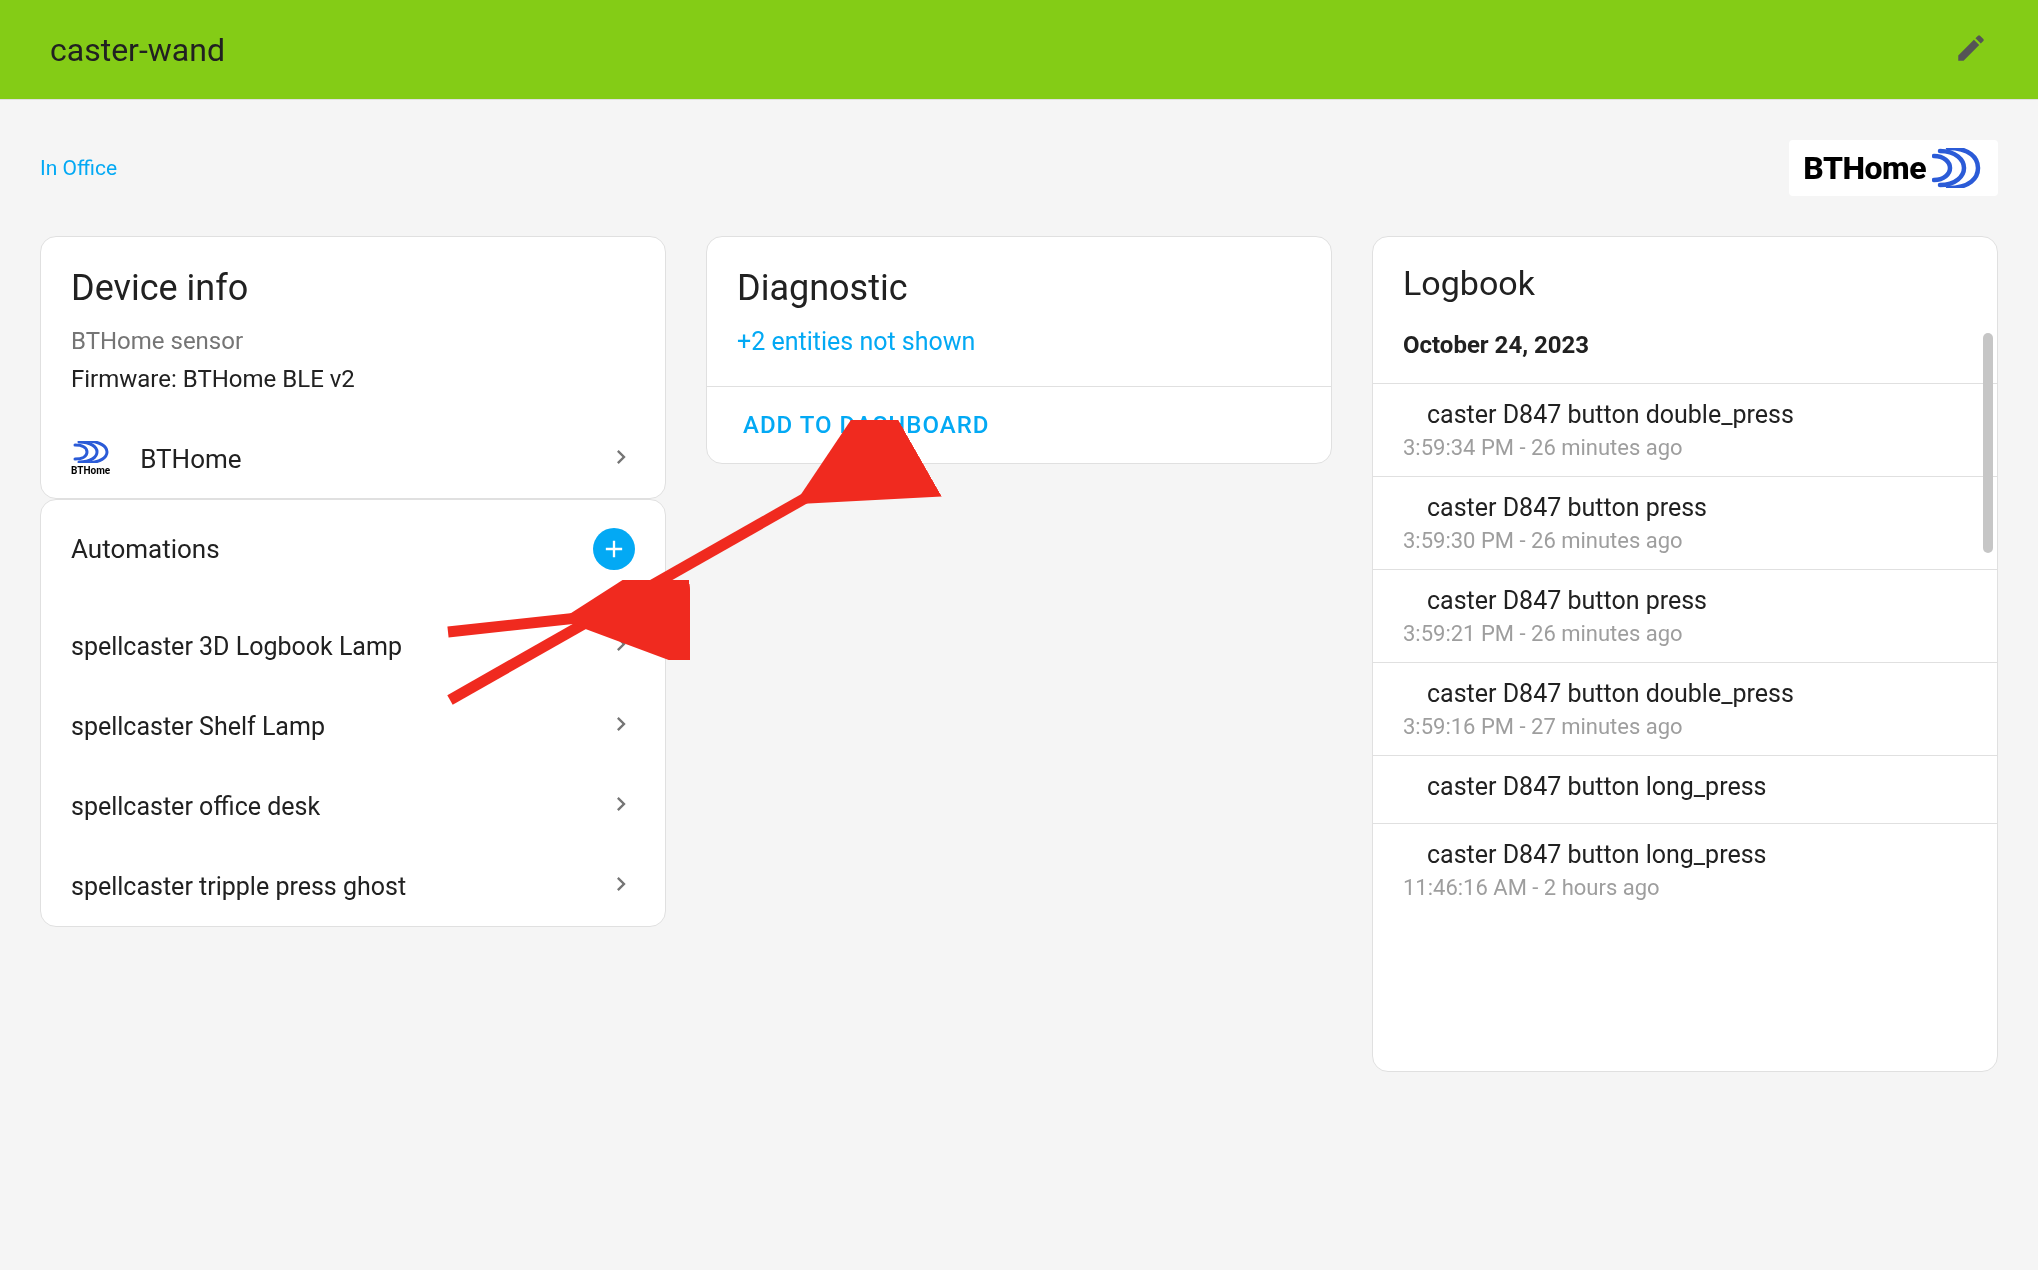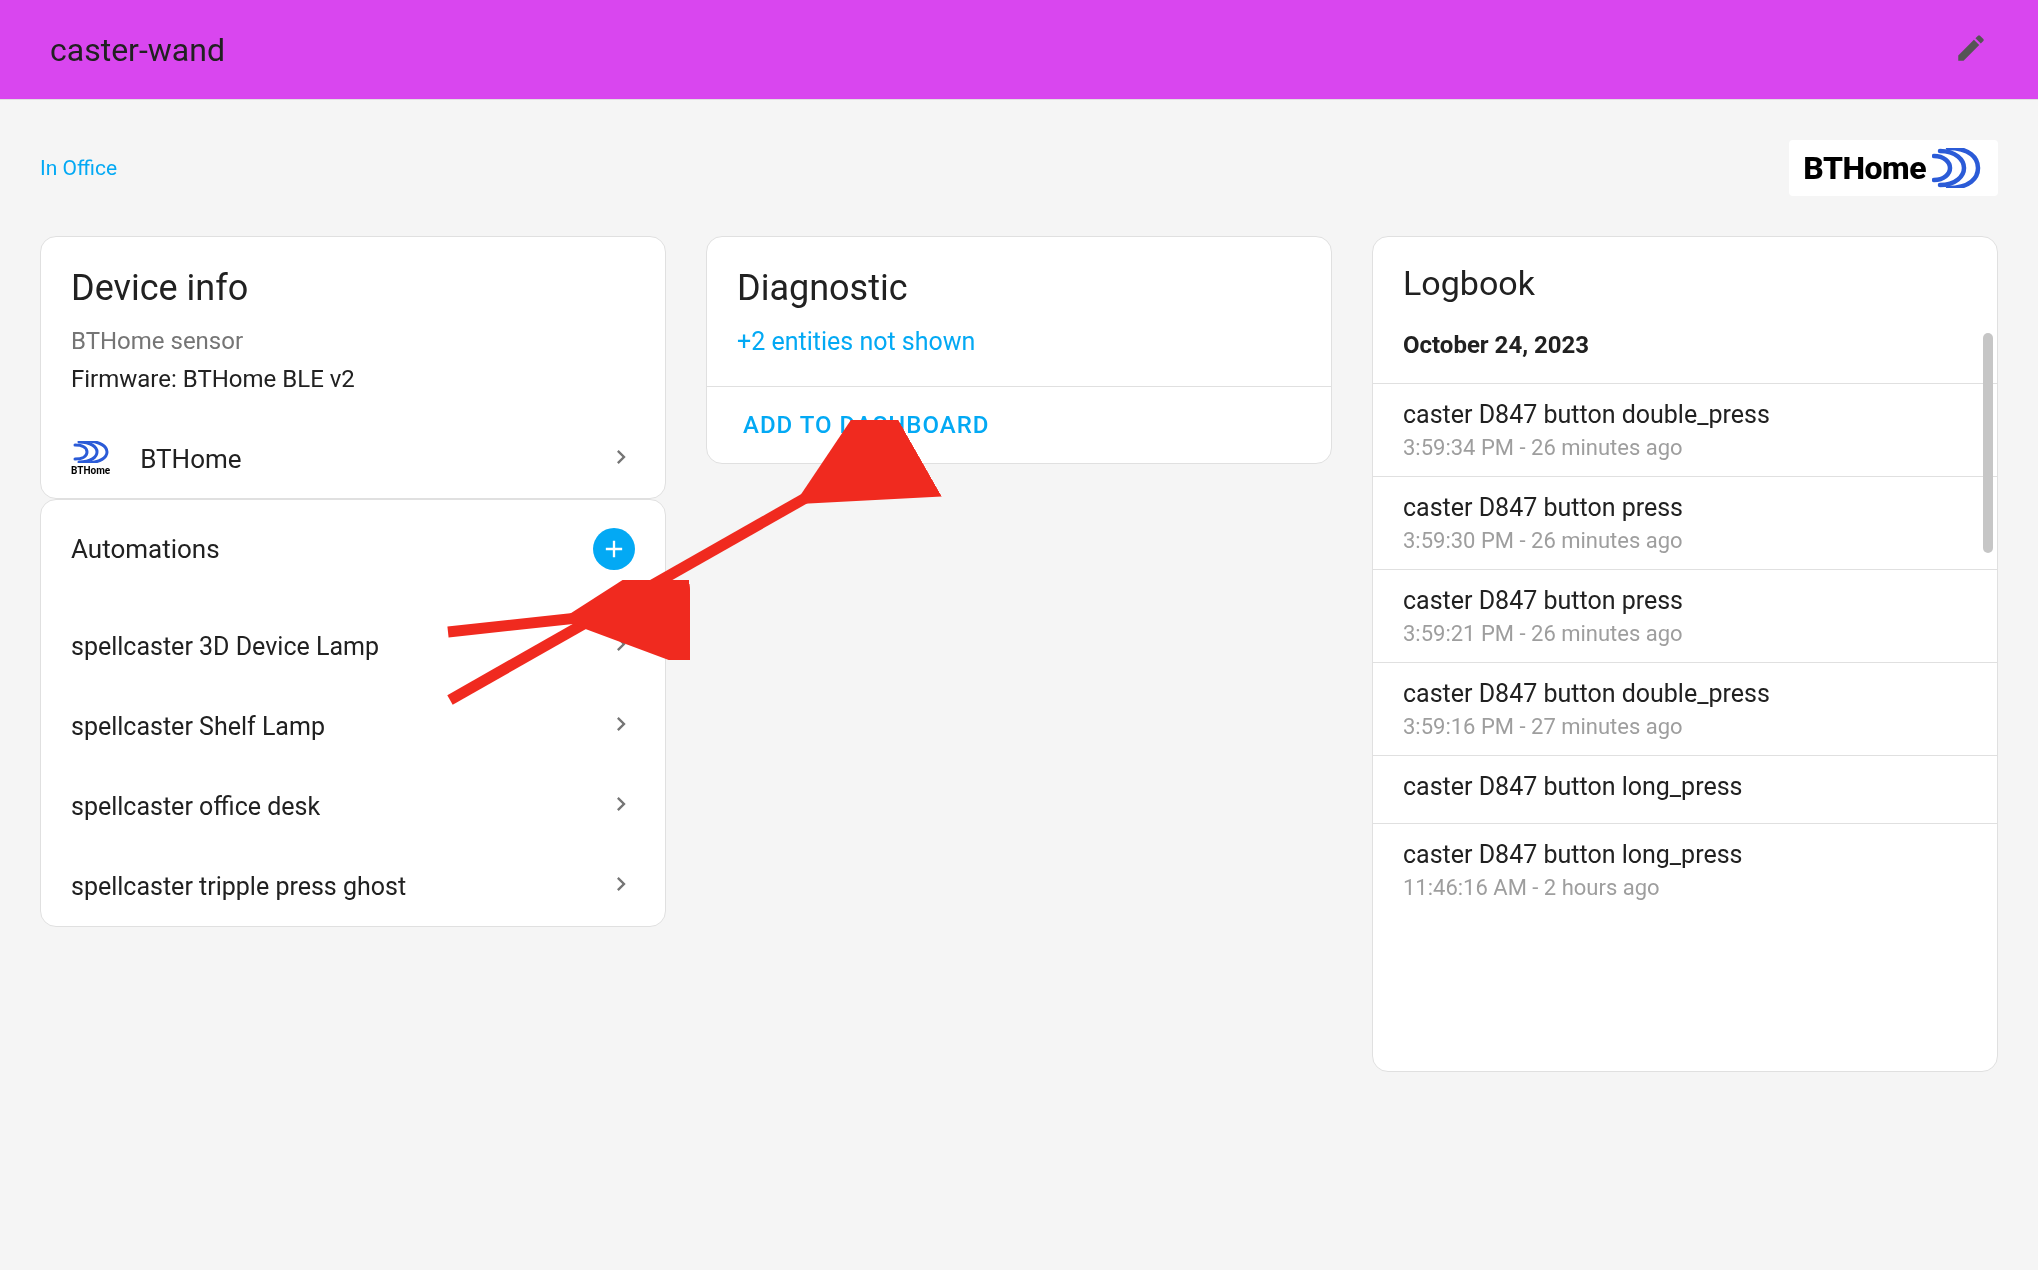--- a/index.html
+++ b/index.html
@@ -5,21 +5,21 @@
   * { box-sizing: border-box; margin: 0; padding: 0; }
   body {
     font-family: -apple-system, BlinkMacSystemFont, "Segoe UI", Roboto, Helvetica, Arial, sans-serif;
     background: #f5f5f5;
     color: #212121;
     width: 2038px;
     height: 1270px;
     overflow: hidden;
   }
   .header {
-    background: #d946ef;
+    background: #84cc16;
     height: 100px;
     display: flex;
     align-items: center;
     justify-content: space-between;
     padding: 0 50px;
     border-bottom: 1px solid #e0e0e0;
   }
   .header-title {
     font-size: 32px;
     font-weight: 400;
@@ -183,20 +183,21 @@
     padding: 10px 30px 24px 30px;
   }
   .log-entry {
     border-top: 1px solid #e0e0e0;
     padding: 16px 30px;
   }
   .log-title {
     font-size: 25px;
     color: #212121;
     margin-bottom: 6px;
+    margin-left: 24px;
   }
   .log-time {
     font-size: 22px;
     color: #9e9e9e;
   }
   .scrollbar-track {
     position: absolute;
     right: 4px;
     top: 12px;
     width: 10px;
@@ -276,21 +277,21 @@
           <div class="auto-title">Automations</div>
           <div class="add-btn">
             <svg width="28" height="28" viewBox="0 0 24 24" fill="currentColor">
                 <path d="M19 13h-6v6h-2v-6H5v-2h6V5h2v6h6v2z"></path>
               </svg>
           </div>
         </div>
         <div style="height:18px"></div>
         <div id="auto-list">
             <div class="auto-row">
-              <span class="auto-row-label">spellcaster 3D Device Lamp</span>
+              <span class="auto-row-label">spellcaster 3D Logbook Lamp</span>
               <span class="chevron"><svg width="28" height="28" viewBox="0 0 24 24" fill="currentColor">
                   <path d="M8.59 16.59L13.17 12 8.59 7.41 10 6l6 6-6 6z"></path>
                 </svg></span>
             </div>
             <div class="auto-row">
               <span class="auto-row-label">spellcaster Shelf Lamp</span>
               <span class="chevron"><svg width="28" height="28" viewBox="0 0 24 24" fill="currentColor">
                   <path d="M8.59 16.59L13.17 12 8.59 7.41 10 6l6 6-6 6z"></path>
                 </svg></span>
             </div>

